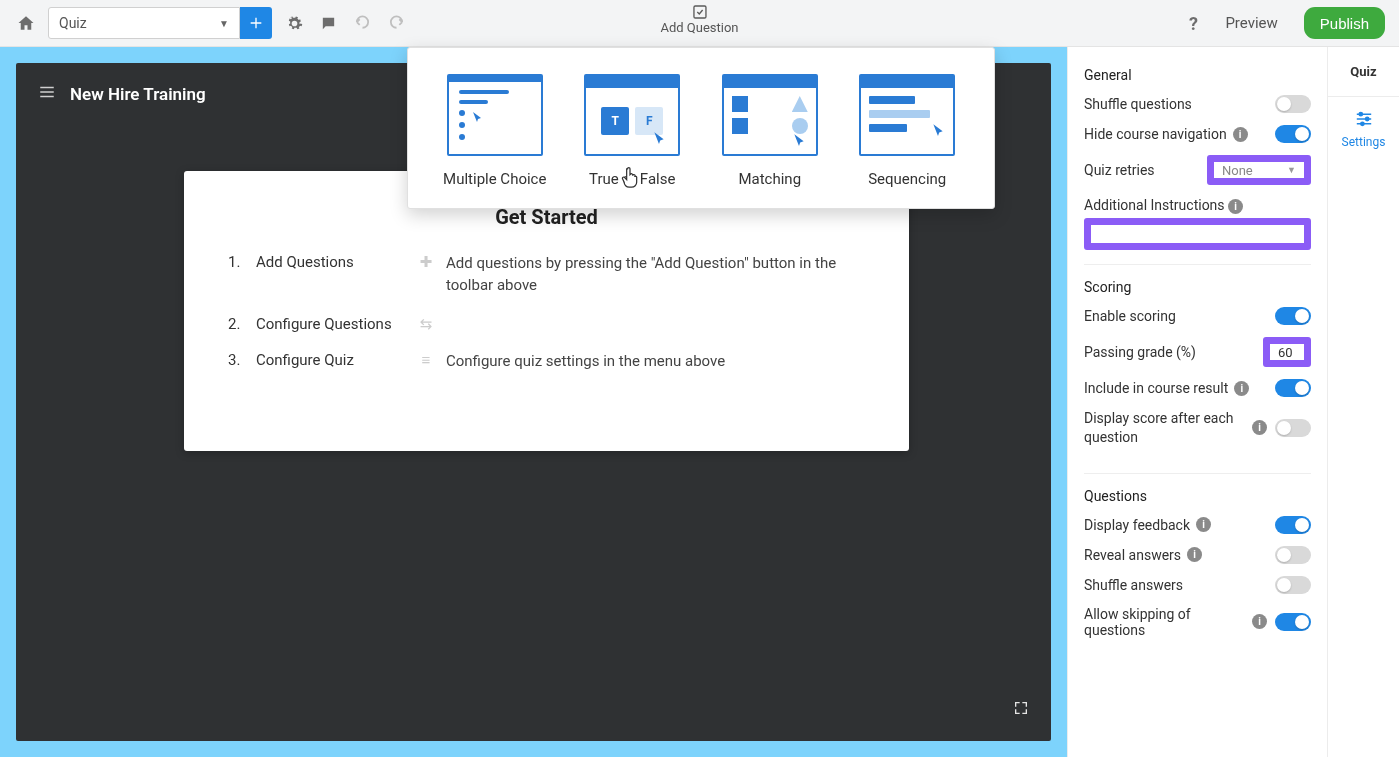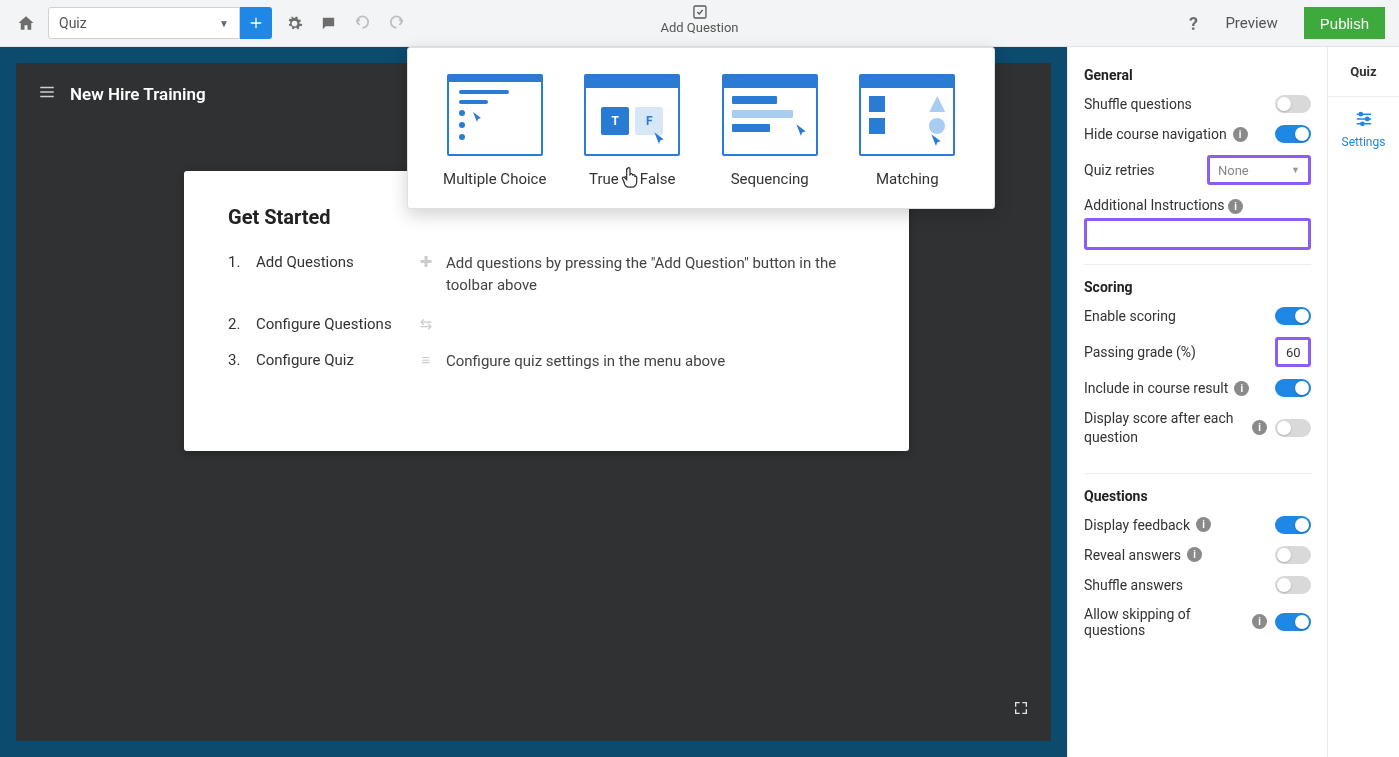--- a/index.html
+++ b/index.html
@@ -80,37 +80,37 @@
     color: #555;
   }
   .toolbar-center svg { color: #5a5a5a; }
   .toolbar .spacer { flex: 1; }
   .help-icon { font-size: 18px; font-weight: bold; color: #6d6d6d; margin-right: 10px; }
   .preview-link { color: #555; font-size: 15px; margin-right: 16px; cursor: pointer; }
   .publish-btn {
     background: #3eaa3e;
     color: #fff;
     border: none;
-    border-radius: 0;
+    border-radius: 11px;
     height: 32px;
     padding: 0 16px;
     font-size: 15px;
     cursor: pointer;
   }
 
   
   .main {
     display: flex;
     height: calc(757px - 47px);
   }
 
   
   .canvas-col {
     flex: 1;
-    background: #0c4a6e;
+    background: #7dd3fc;
     padding: 16px;
     position: relative;
   }
   .stage {
     background: #2f3133;
     width: 100%;
     height: 100%;
     border-radius: 2px;
     position: relative;
     padding-top: 20px;
@@ -130,21 +130,21 @@
     position: absolute;
     left: 168px;
     top: 108px;
     width: 725px;
     height: 280px;
     background: #fff;
     border-radius: 3px;
     box-shadow: 0 2px 8px rgba(0,0,0,.25);
     padding: 34px 44px;
   }
-  .card h2 { font-size: 20px; font-weight: 700; color: #222; margin-bottom: 24px; }
+  .card h2 { font-size: 20px; font-weight: 700; color: #222; margin-bottom: 24px; text-align: center; }
   .steps { list-style: none; }
   .steps li {
     display: flex;
     align-items: flex-start;
     gap: 10px;
     margin-bottom: 18px;
     font-size: 15px;
     color: #333;
   }
   .steps .num { width: 18px; flex-shrink: 0; }
@@ -219,21 +219,21 @@
 
   
   .settings-col {
     width: 260px;
     border-left: 1px solid #ececec;
     padding: 14px 16px;
     overflow-y: auto;
     font-size: 14px;
     color: #333;
   }
-  .settings-col h3 { font-size: 14px; font-weight: 700; color: #222; margin-bottom: 12px; margin-top: 6px; }
+  .settings-col h3 { font-size: 14px; font-weight: 400; color: #222; margin-bottom: 12px; margin-top: 6px; }
   .settings-col .group { border-bottom: 1px solid #eee; padding-bottom: 14px; margin-bottom: 14px; }
   .settings-col .group:last-child { border-bottom: none; }
   .row {
     display: flex;
     align-items: center;
     justify-content: space-between;
     margin-bottom: 12px;
     gap: 8px;
   }
   .row .label { display: flex; align-items: center; gap: 6px; color: #333; flex: 1; }
@@ -264,33 +264,33 @@
     background: #fff;
     border-radius: 50%;
     top: 2px;
     box-shadow: 0 1px 2px rgba(0,0,0,.2);
   }
   .toggle.off { background: #d9d9d9; }
   .toggle.off::after { left: 2px; }
   .toggle.on { background: #1f87e5; }
   .toggle.on::after { right: 2px; }
   .select-box, .num-box, .text-box {
-    border: 3px solid #8b5cf6;
+    border: 7px solid #8b5cf6;
     border-radius: 3px;
     height: 30px;
     background: #fff;
     display: flex;
     align-items: center;
     padding: 0 8px;
     color: #888;
     font-size: 13px;
   }
   .select-box { width: 104px; justify-content: space-between; }
   .select-box .caret { font-size: 9px; color: #999; }
-  .num-box { width: 36px; color: #333; justify-content: space-between; gap: 44px; }
+  .num-box { width: 48px; color: #333; justify-content: space-between; gap: 44px; }
   .num-box .spin { display:flex;flex-direction:column;font-size:7px;line-height:7px;color:#888; }
   .text-box { width: 100%; height: 32px; margin-top: 4px; }
 
   
   .rail {
     width: 72px;
     border-left: 1px solid #ececec;
     display: flex;
     flex-direction: column;
   }
@@ -413,50 +413,50 @@
             <path d="M4 4l16 12-6 2-2 6z"></path>
           </svg>
       </div>
     </div>
     <span class="qtype-label">True or False</span>
   </div>
 
   <div class="qtype">
     <div class="thumb">
       <div class="bar"></div>
-      <div class="body seq-body">
-        <div class="row" style="width:60%"></div>
-        <div class="row light" style="width:80%"></div>
-        <div class="row" style="width:50%"></div>
-        <svg width="14" height="14" viewBox="0 0 24 24" fill="#2a7bd4" style="position:absolute;right:8px;bottom:18px">
-            <path d="M4 4l16 12-6 2-2 6z"></path>
-          </svg>
-      </div>
-    </div>
-    <span class="qtype-label">Sequencing</span>
-  </div>
-
-  <div class="qtype">
-    <div class="thumb">
-      <div class="bar"></div>
       <div class="body match-body">
         <div class="row">
             <div class="shape"></div>
             <div class="shape light" style="clip-path:polygon(50% 0,100% 100%,0 100%)"></div>
           </div>
         <div class="row">
             <div class="shape"></div>
             <div class="shape light" style="border-radius:50%"></div>
           </div>
         <svg width="14" height="14" viewBox="0 0 24 24" fill="#2a7bd4" style="position:absolute;right:10px;bottom:8px">
             <path d="M4 4l16 12-6 2-2 6z"></path>
           </svg>
       </div>
     </div>
     <span class="qtype-label">Matching</span>
+  </div>
+
+  <div class="qtype">
+    <div class="thumb">
+      <div class="bar"></div>
+      <div class="body seq-body">
+        <div class="row" style="width:60%"></div>
+        <div class="row light" style="width:80%"></div>
+        <div class="row" style="width:50%"></div>
+        <svg width="14" height="14" viewBox="0 0 24 24" fill="#2a7bd4" style="position:absolute;right:8px;bottom:18px">
+            <path d="M4 4l16 12-6 2-2 6z"></path>
+          </svg>
+      </div>
+    </div>
+    <span class="qtype-label">Sequencing</span>
   </div>
 </div>
 
 <div class="cursor-hand">
   <svg width="20" height="24" viewBox="0 0 24 28" fill="#fff" stroke="#333" stroke-width="1.5">
       <path d="M9 3a1.5 1.5 0 013 0v7l1-1a1.5 1.5 0 012 2l1-1a1.5 1.5 0 012 2l1 0a1.5 1.5 0 011 2v5a6 6 0 01-6 6h-3a6 6 0 01-6-6l-2-4a1.5 1.5 0 012-2l3 3V3z"></path>
     </svg>
 </div>
 
 <div class="main">

